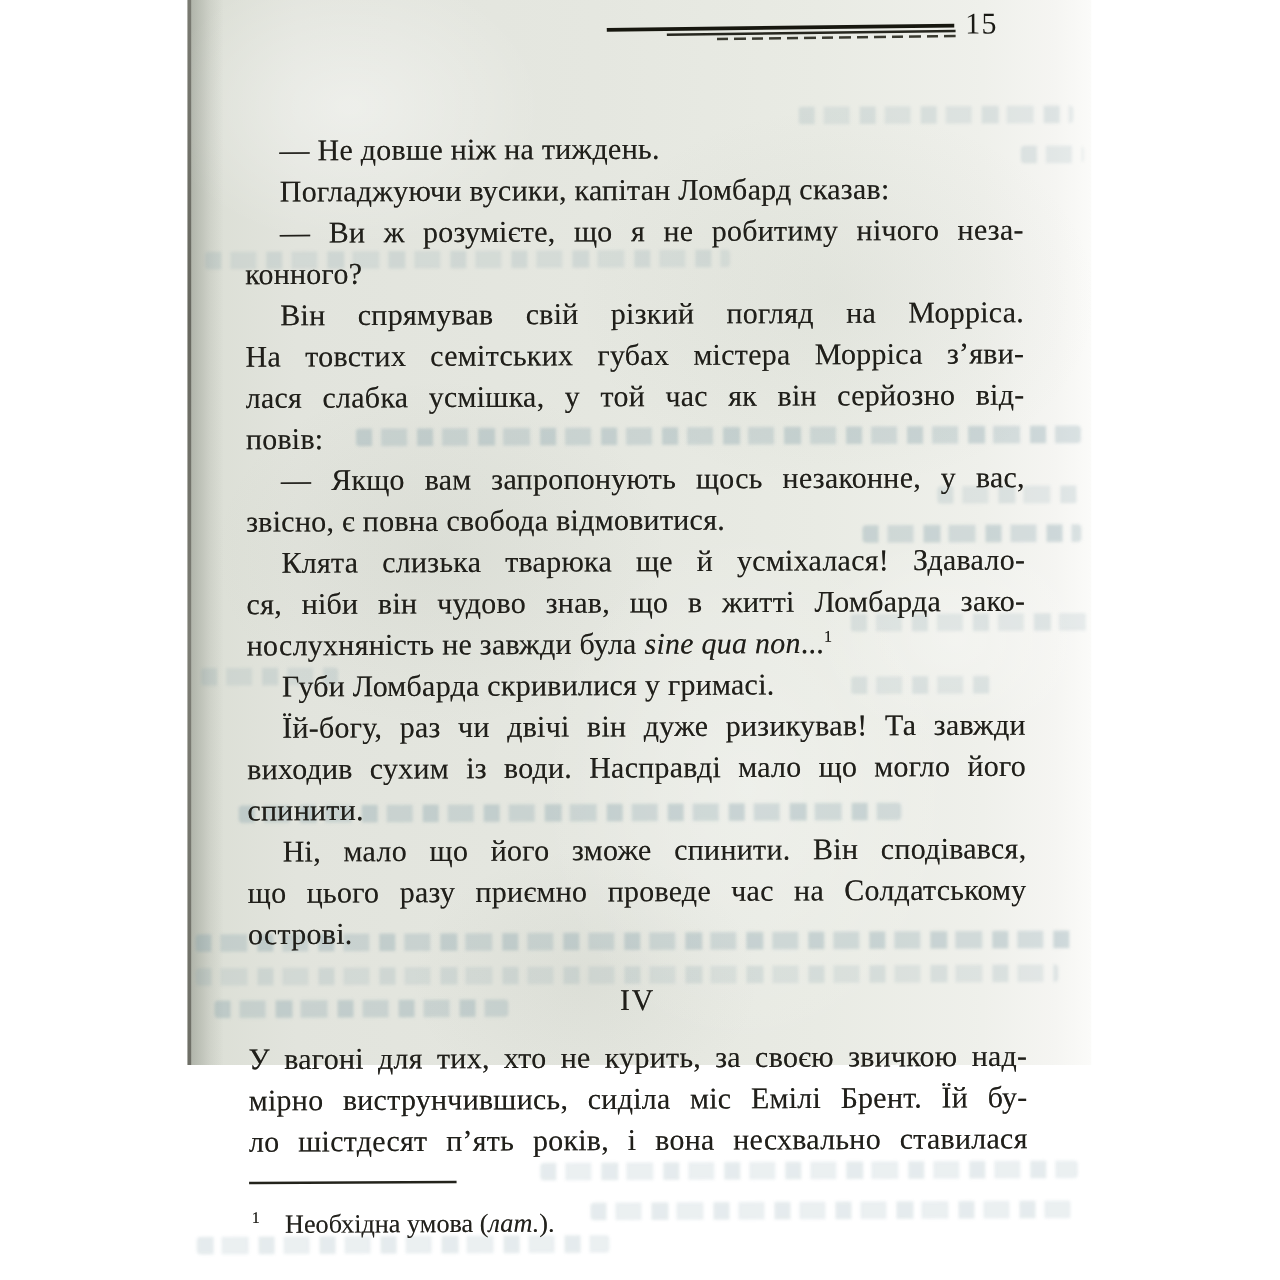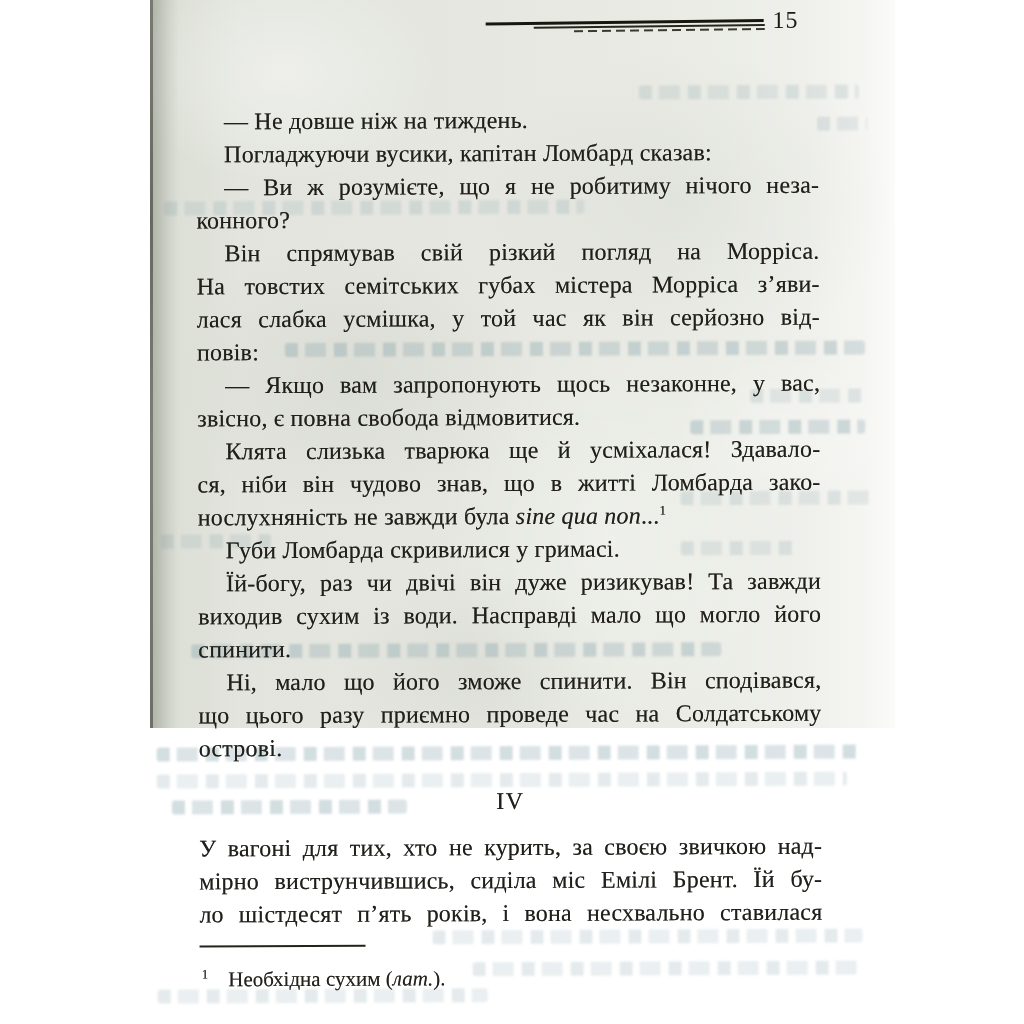--- a/index.html
+++ b/index.html
@@ -3,26 +3,25 @@
 <meta charset="utf-8">
 <style>
   html,body{margin:0;padding:0;}
   body{
     width:1024px;height:1024px;overflow:hidden;background:#ffffff;
     font-family:"Liberation Serif","DejaVu Serif",serif;
     position:relative;
   }
   
   .page{
-    position:absolute;left:150px;top:0;width:723px;height:728px;
+    position:absolute;left:150px;top:0;width:723px;height:852px;
     background:linear-gradient(90deg,
       #ccd0c6 0%, #dcdfd6 2.5%, #e2e4dd 12%,
       #e5e7e0 45%, #e9ebe4 70%, #eff0eb 88%,
       #f5f5f2 96%, #fbfbf9 100%);
-    padding-left:22px;
   }
   .page::before{ 
     content:"";position:absolute;inset:0;pointer-events:none;
     background-image:
       radial-gradient(220px 160px at 18% 10%, rgba(255,255,255,.40), transparent 70%),
       radial-gradient(300px 220px at 72% 28%, rgba(118,128,112,.07), transparent 70%),
       radial-gradient(260px 200px at 28% 52%, rgba(118,128,110,.08), transparent 70%),
       radial-gradient(240px 300px at 62% 74%, rgba(255,255,255,.28), transparent 70%),
       radial-gradient(200px 150px at 44% 92%, rgba(108,118,102,.07), transparent 70%),
       radial-gradient(160px 120px at 85% 60%, rgba(255,255,255,.30), transparent 70%);
@@ -143,17 +142,17 @@
       <div class="line j">що цього разу приємно проведе час на Солдатському</div>
       <div class="line">острові.</div>
 
       <div class="section-heading">IV</div>
 
       <div class="line j after-heading">У вагоні для тих, хто не курить, за своєю звичкою над-</div>
       <div class="line j">мірно виструнчившись, сиділа міс Емілі Брент. Їй бу-</div>
       <div class="line j">ло шістдесят п’ять років, і вона несхвально ставилася</div>
 
       <div class="fn-rule"></div>
-      <div class="footnote"><sup>1</sup><span>Необхідна сухим (</span><i>лат.</i><span>).</span></div>
+      <div class="footnote"><sup>1</sup><span>Необхідна умова (</span><i>лат.</i><span>).</span></div>
     </div>
 
   </div>
 </div>
 
 </body></html>

